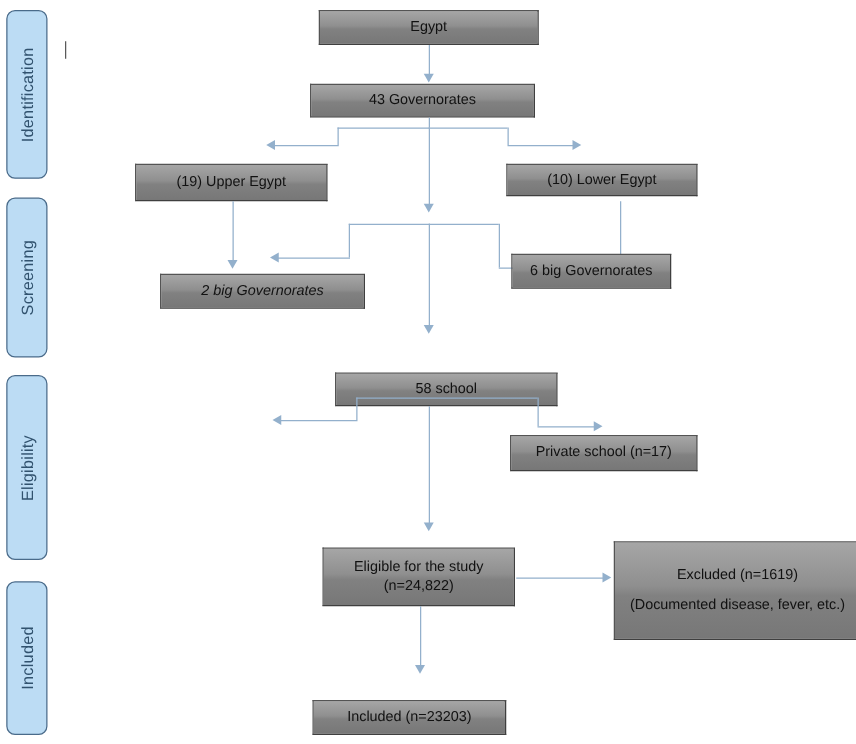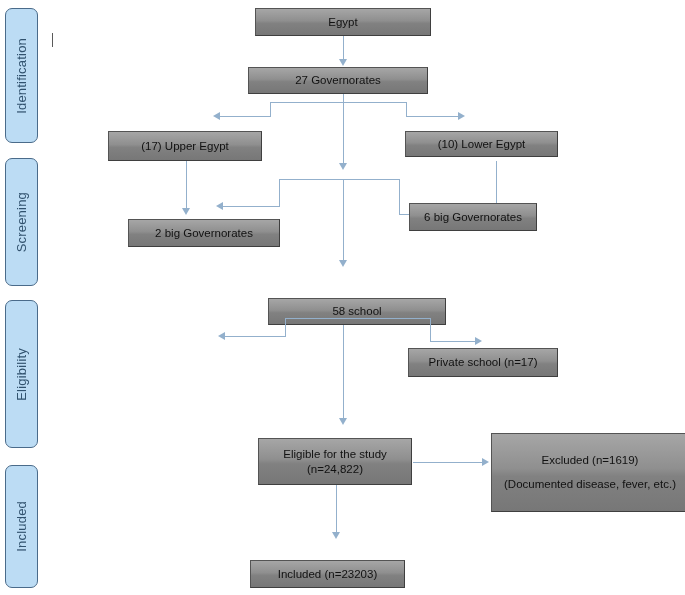--- a/index.html
+++ b/index.html
@@ -121,40 +121,40 @@
   </div>
 
   <div class="box" style="left:255px; top:8px; width:176px; height:28px;">
     <span class="ln">Egypt</span>
   </div>
 
   <div class="vline" style="left:343px; top:36px; height:24px;"></div>
   <div class="arrow-down" style="left:339px; top:59px;"></div>
 
   <div class="box" style="left:248px; top:67px; width:180px; height:27px;">
-    <span class="ln">27 Governorates</span>
+    <span class="ln">43 Governorates</span>
   </div>
 
   <div class="vline" style="left:343px; top:94px; height:8px;"></div>
 
   <div class="hline" style="left:270px; top:102px; width:74px;"></div>
   <div class="vline" style="left:270px; top:102px; height:14px;"></div>
   <div class="hline" style="left:219px; top:116px; width:52px;"></div>
   <div class="arrow-left" style="left:213px; top:112px;"></div>
 
   <div class="hline" style="left:343px; top:102px; width:63px;"></div>
   <div class="vline" style="left:406px; top:102px; height:14px;"></div>
   <div class="hline" style="left:406px; top:116px; width:53px;"></div>
   <div class="arrow-right" style="left:458px; top:112px;"></div>
 
   <div class="vline" style="left:343px; top:102px; height:62px;"></div>
   <div class="arrow-down" style="left:339px; top:163px;"></div>
 
   <div class="box" style="left:108px; top:131px; width:154px; height:30px;">
-    <span class="ln">(17) Upper Egypt</span>
+    <span class="ln">(19) Upper Egypt</span>
   </div>
 
   <div class="box" style="left:405px; top:131px; width:153px; height:19px;">
     <span class="ln">(10) Lower Egypt</span>
   </div>
 
   <div class="vline" style="left:186px; top:161px; height:48px;"></div>
   <div class="arrow-down" style="left:182px; top:208px;"></div>
 
   <div class="vline" style="left:496px; top:161px; height:48px;"></div>
@@ -166,21 +166,21 @@
   <div class="arrow-left" style="left:216px; top:202px;"></div>
 
   <div class="hline" style="left:343px; top:179px; width:56px;"></div>
   <div class="vline" style="left:399px; top:179px; height:35px;"></div>
   <div class="hline" style="left:399px; top:214px; width:55px;"></div>
   <div class="arrow-right" style="left:453px; top:210px;"></div>
 
   <div class="vline" style="left:343px; top:179px; height:82px;"></div>
   <div class="arrow-down" style="left:339px; top:260px;"></div>
 
-  <div class="box" style="left:128px; top:219px; width:152px; height:28px;">
+  <div class="box" style="left:128px; top:219px; width:164px; height:28px;font-style:italic;">
     <span class="ln">2 big Governorates</span>
   </div>
 
   <div class="box" style="left:409px; top:203px; width:128px; height:28px;align-items:center;">
     <span class="ln">6 big Governorates</span>
   </div>
 
   <div class="box" style="left:268px; top:298px; width:178px; height:27px;">
     <span class="ln">58 school</span>
   </div>

